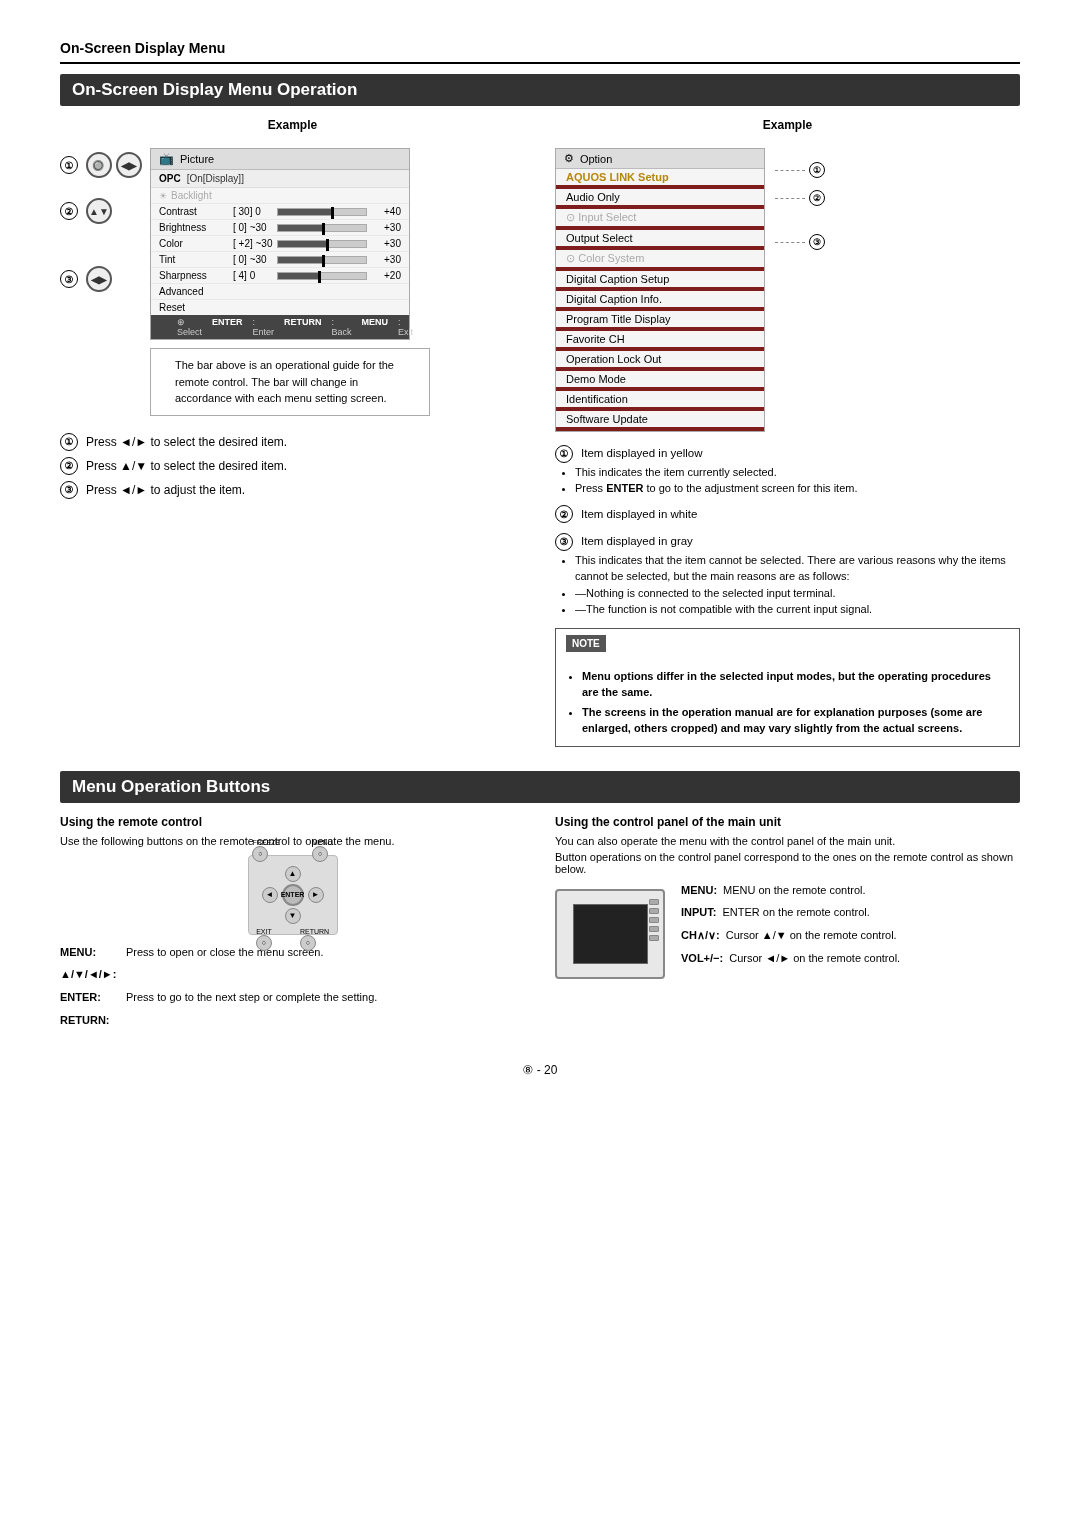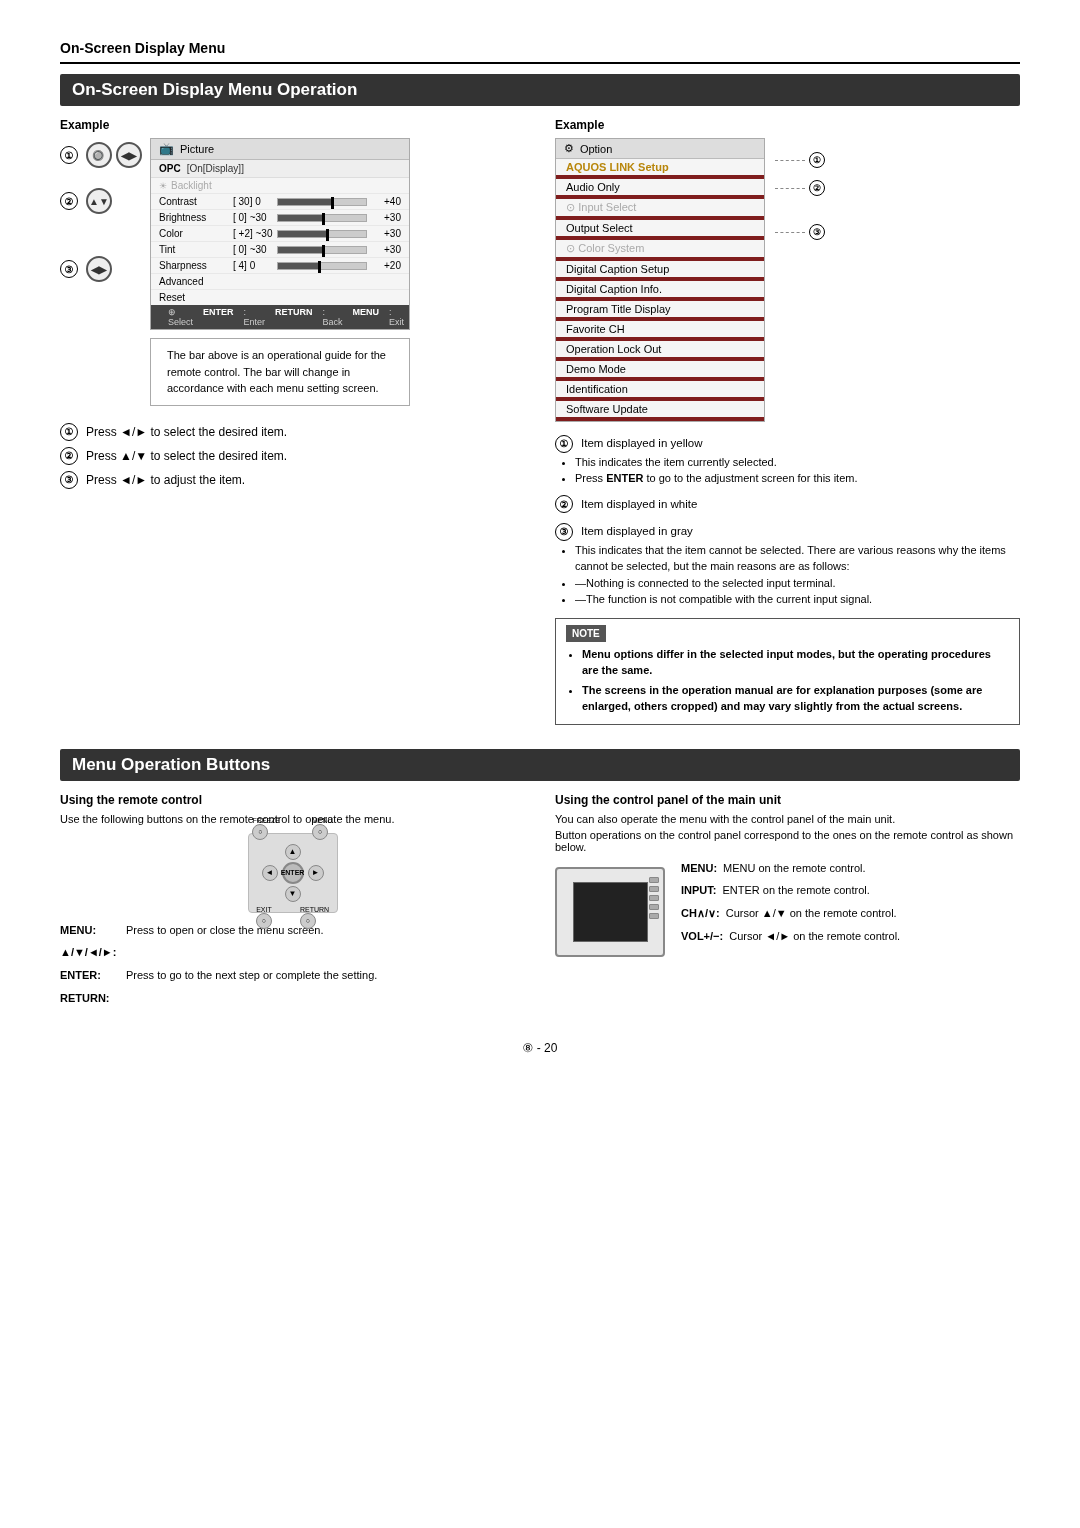--- a/index.html
+++ b/index.html
@@ -24,21 +24,22 @@
     .two-col {
       display: flex;
       gap: 30px;
       margin-bottom: 20px;
     }
     .col-left { flex: 1; }
     .col-right { flex: 1; }
     .example-label {
       font-weight: bold;
       font-size: 12px;
-      margin-bottom: 6px;
+      text-align: center;
+      margin-bottom: 16px;
     }
     
     .menu-box {
       border: 1px solid #aaa;
       background: #f5f5f5;
       padding: 0;
       font-size: 11px;
       width: 260px;
       position: relative;
     }
@@ -97,21 +98,21 @@
       border-bottom: 1px solid #e8e8e8;
     }
     .menu-reset-row {
       padding: 2px 8px;
       font-size: 10px;
     }
     .nav-bar {
       background: #444;
       color: #fff;
       font-size: 9px;
-      padding: 2px 17px;
+      padding: 2px 26px;
       display: flex;
       gap: 10px;
     }
     .nav-bar span { color: #ccc; }
     .nav-bar strong { color: #fff; font-size: 9px; }
     .circle-btn {
       display: inline-flex;
       align-items: center;
       justify-content: center;
       width: 26px;
@@ -130,26 +131,26 @@
       width: 18px;
       height: 18px;
       border-radius: 50%;
       border: 1.5px solid #000;
       font-size: 10px;
       font-weight: bold;
       margin-right: 4px;
     }
     .annotation-box {
       border: 1px solid #aaa;
-      padding: 8px 16px;
+      padding: 8px 24px;
       font-size: 11px;
       margin-top: 8px;
       line-height: 1.5;
       background: #fff;
-      width: 260px;
+      width: 280px;
     }
     .press-steps { margin-top: 14px; font-size: 12px; line-height: 2; }
     .press-steps p { display: flex; align-items: center; gap: 4px; }
     
     .option-menu-box {
       border: 1px solid #aaa;
       background: #f5f5f5;
       font-size: 11px;
       width: 210px;
     }
@@ -197,21 +198,21 @@
       font-size: 11px;
       line-height: 1.5;
     }
     .note-label {
       background: #555;
       color: #fff;
       font-size: 10px;
       font-weight: bold;
       padding: 1px 6px;
       display: inline-block;
-      margin-bottom: 4px;
+      margin-bottom: 16px;
     }
     .note-box ul { margin-left: 16px; font-weight: bold; }
     .note-box ul li { list-style: disc; margin-bottom: 3px; }
     
     .menu-buttons-section { margin-top: 24px; }
     .buttons-two-col { display: flex; gap: 30px; margin-top: 12px; }
     .buttons-col { flex: 1; }
     .buttons-col h4 { font-size: 12px; font-weight: bold; margin-bottom: 6px; }
     .remote-body {
       width: 90px;

